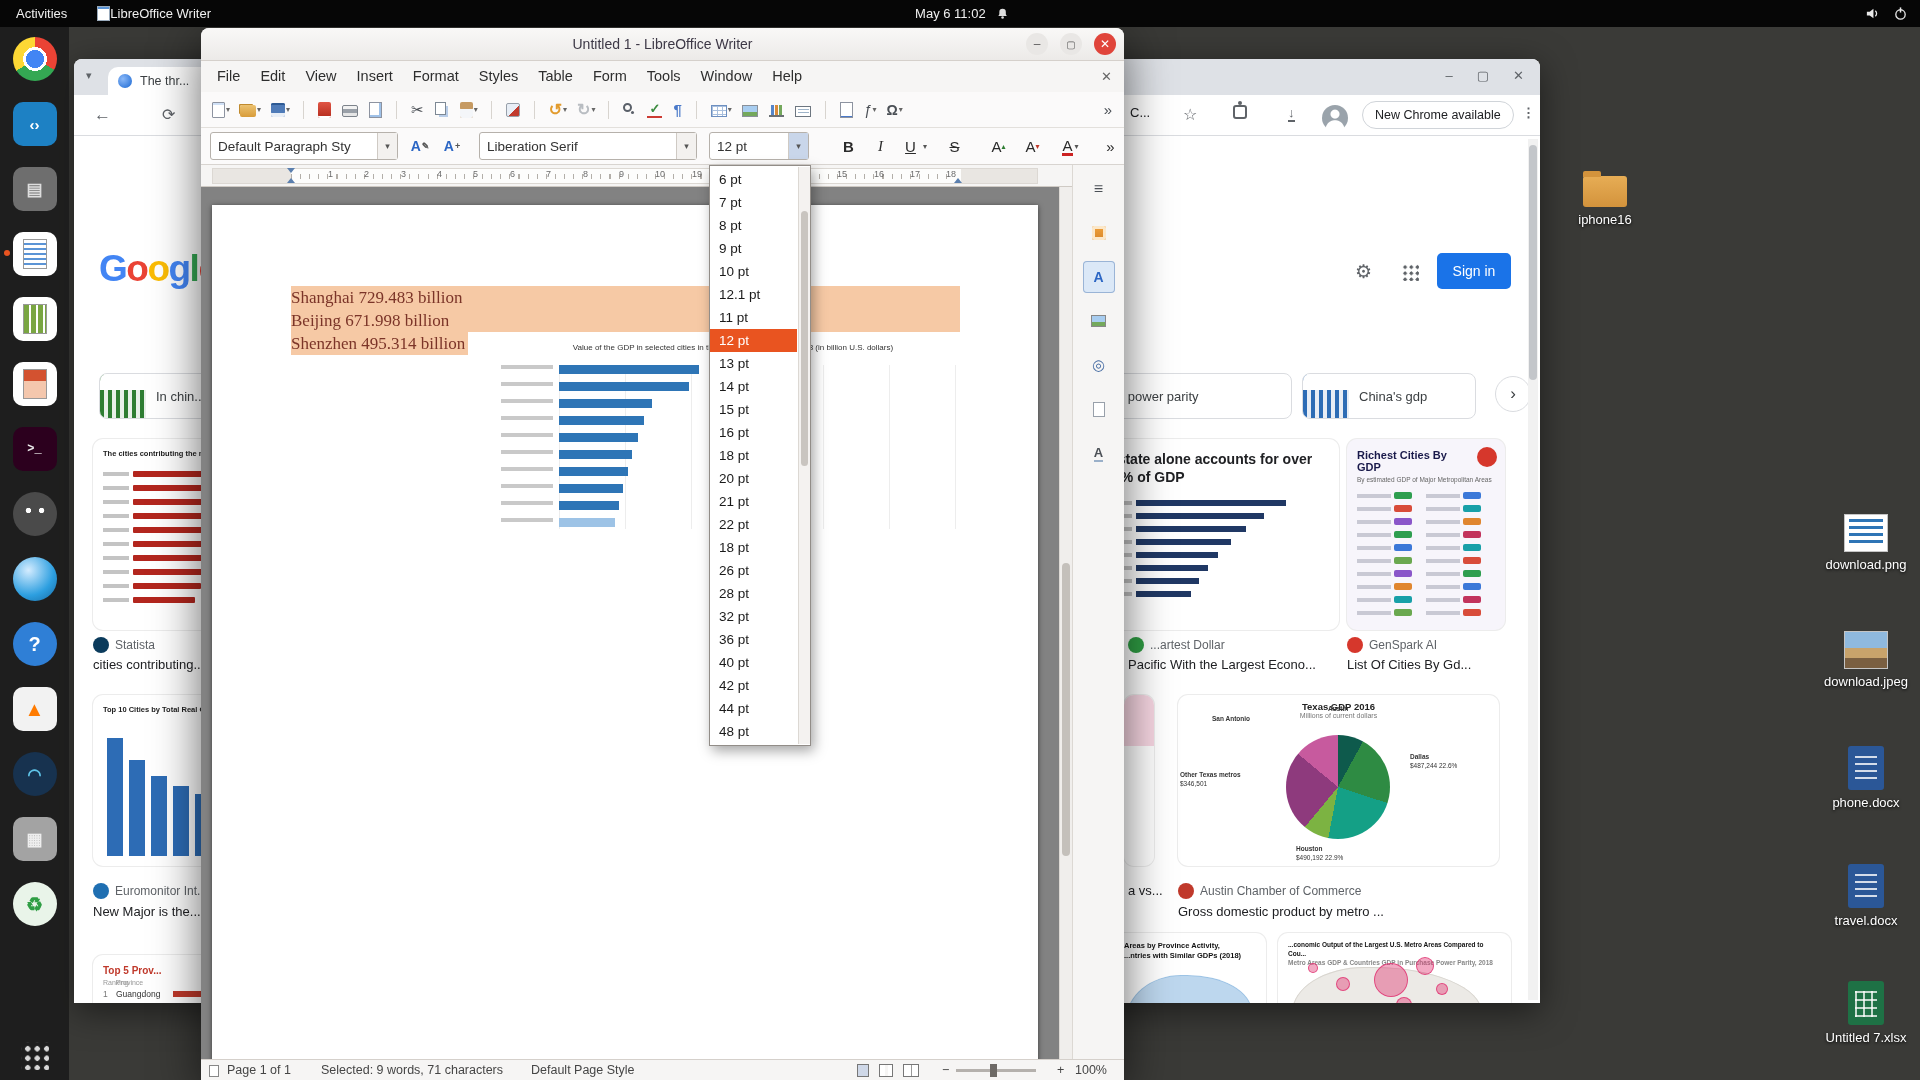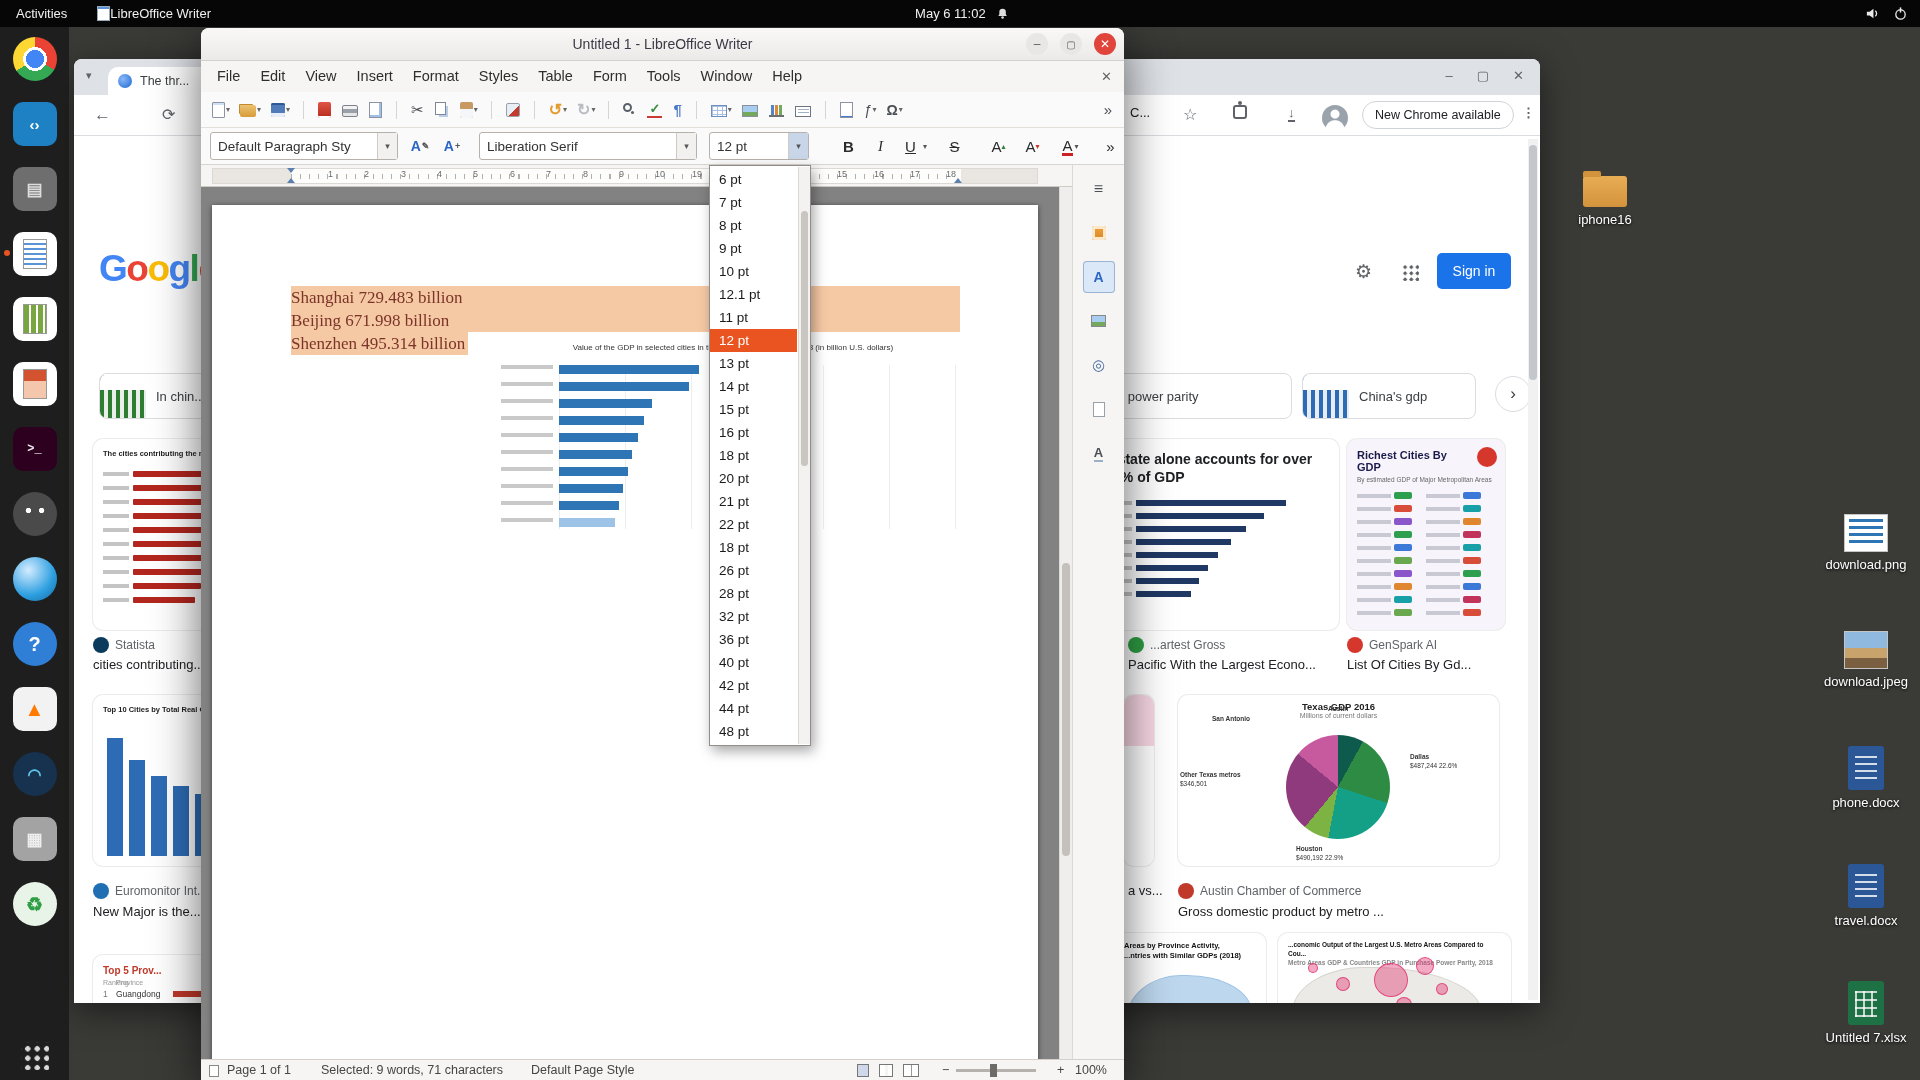--- a/index.html
+++ b/index.html
@@ -335,21 +335,21 @@
             <span class="nbar" style="width:63px"></span>
           </div>
           <div class="nrow">
             <span class="astub" style="width:22px"></span>
             <span class="nbar" style="width:55px"></span>
           </div>
         </div>
     </div>
     <div class="cap" style="left:1054px;top:501px">
       <span class="fav" style="background:#2f9e44"></span>
-      <span>...artest Gross</span>
+      <span>...artest Dollar</span>
     </div>
     <div class="capt" style="left:1054px;top:521px">Pacific With the Largest Econo...</div>
 
     <div class="card" style="left:1273px;top:303px;width:158px;height:191px;padding:10px;background:#f7f5fb">
       <div class="ebadge"></div>
       <div style="font-size:11px;font-weight:700;color:#1a1a4b;width:110px">Richest Cities By GDP</div>
       <div style="font-size:6.5px;color:#666;margin:3px 0 6px">By estimated GDP of Major Metropolitan Areas</div>
       <div style="display:flex;flex-wrap:wrap">
 
       <span class="ecell">

